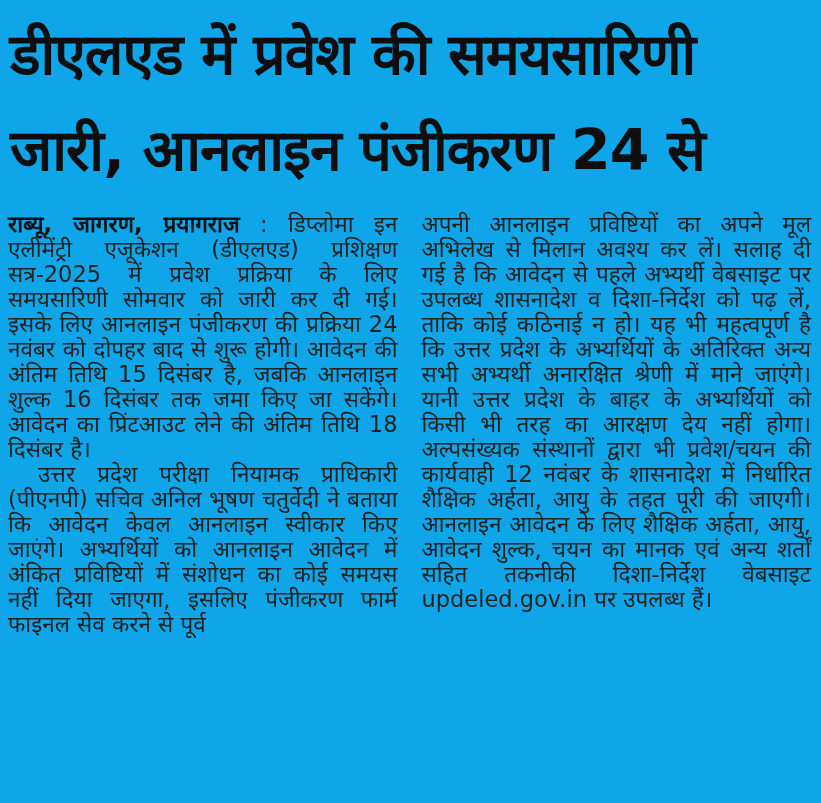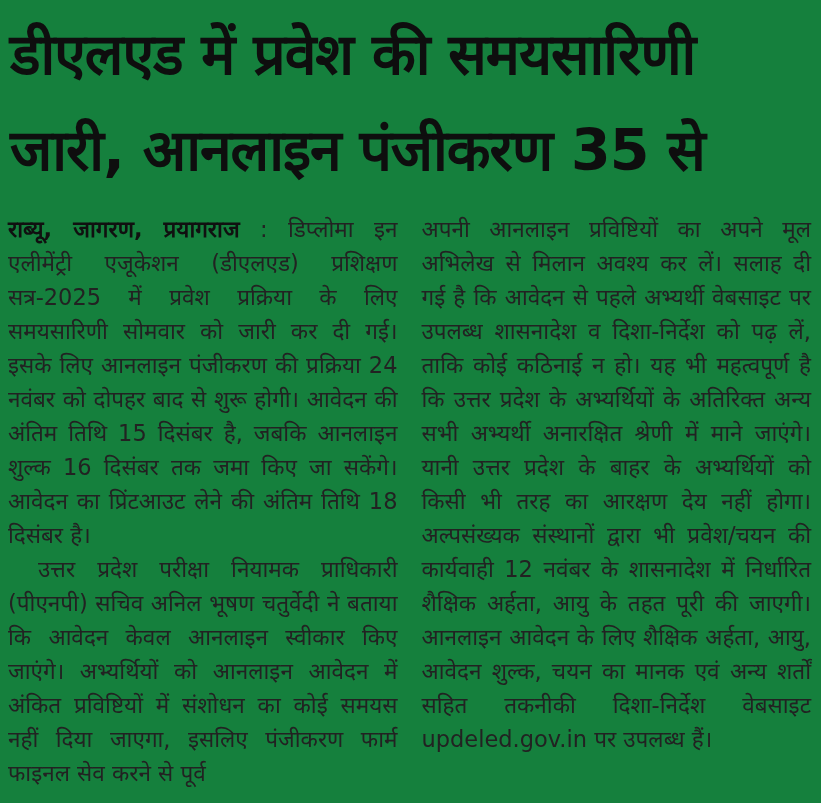--- a/index.html
+++ b/index.html
@@ -5,21 +5,21 @@
   html, body {
     margin: 0;
     padding: 0;
     background: #e9e9e9;
   }
   .page {
     position: relative;
     width: 821px;
     height: 803px;
     margin: 0 auto;
-    background: #15803d;
+    background: #0ea5e9;
     color: #1b1b1b;
     font-family: "DejaVu Sans", sans-serif;
     overflow: hidden;
     box-sizing: border-box;
   }
   .headline {
     padding: 6px 12px 0 10px;
     font-size: 57px;
     font-weight: bold;
     color: #0e0e0e;
@@ -33,21 +33,21 @@
   .article-columns {
     display: flex;
     gap: 24px;
     padding: 14px 10px 0 8px;
     box-sizing: border-box;
   }
   .column {
     flex: 1 1 0;
     min-width: 0;
     font-size: 22.5px;
-    line-height: 34px;
+    line-height: 25px;
     text-align: justify;
     color: #222;
   }
   .column p {
     margin: 0;
   }
   .byline {
     font-weight: bold;
     color: #101010;
   }
@@ -55,21 +55,21 @@
     text-indent: 30px;
   }
 </style>
 </head>
 <body>
 
 <div class="page">
 
   <header class="headline">
     <span class="hl-line">डीएलएड में प्रवेश की समयसारिणी</span>
-    <span class="hl-line">जारी, आनलाइन पंजीकरण 35 से</span>
+    <span class="hl-line">जारी, आनलाइन पंजीकरण 24 से</span>
   </header>
 
   <main class="article-columns">
 
     <section class="column">
       <p><span class="byline">राब्यू, जागरण, प्रयागराज</span><span> : </span><span>डिप्लोमा इन एलीमेंट्री एजूकेशन (डीएलएड) प्रशिक्षण सत्र-2025 में प्रवेश प्रक्रिया के लिए समयसारिणी सोमवार को जारी कर दी गई। इसके लिए आनलाइन पंजीकरण की प्रक्रिया 24 नवंबर को दोपहर बाद से शुरू होगी। आवेदन की अंतिम तिथि 15 दिसंबर है, जबकि आनलाइन शुल्क 16 दिसंबर तक जमा किए जा सकेंगे। आवेदन का प्रिंटआउट लेने की अंतिम तिथि 18 दिसंबर है।</span></p>
       <p class="para-indent"><span>उत्तर प्रदेश परीक्षा नियामक प्राधिकारी (पीएनपी) सचिव अनिल भूषण चतुर्वेदी ने बताया कि आवेदन केवल आनलाइन स्वीकार किए जाएंगे। अभ्यर्थियों को आनलाइन आवेदन में अंकित प्रविष्टियों में संशोधन का कोई समयस नहीं दिया जाएगा, इसलिए पंजीकरण फार्म फाइनल सेव करने से पूर्व</span></p>
     </section>
 
     <section class="column">

